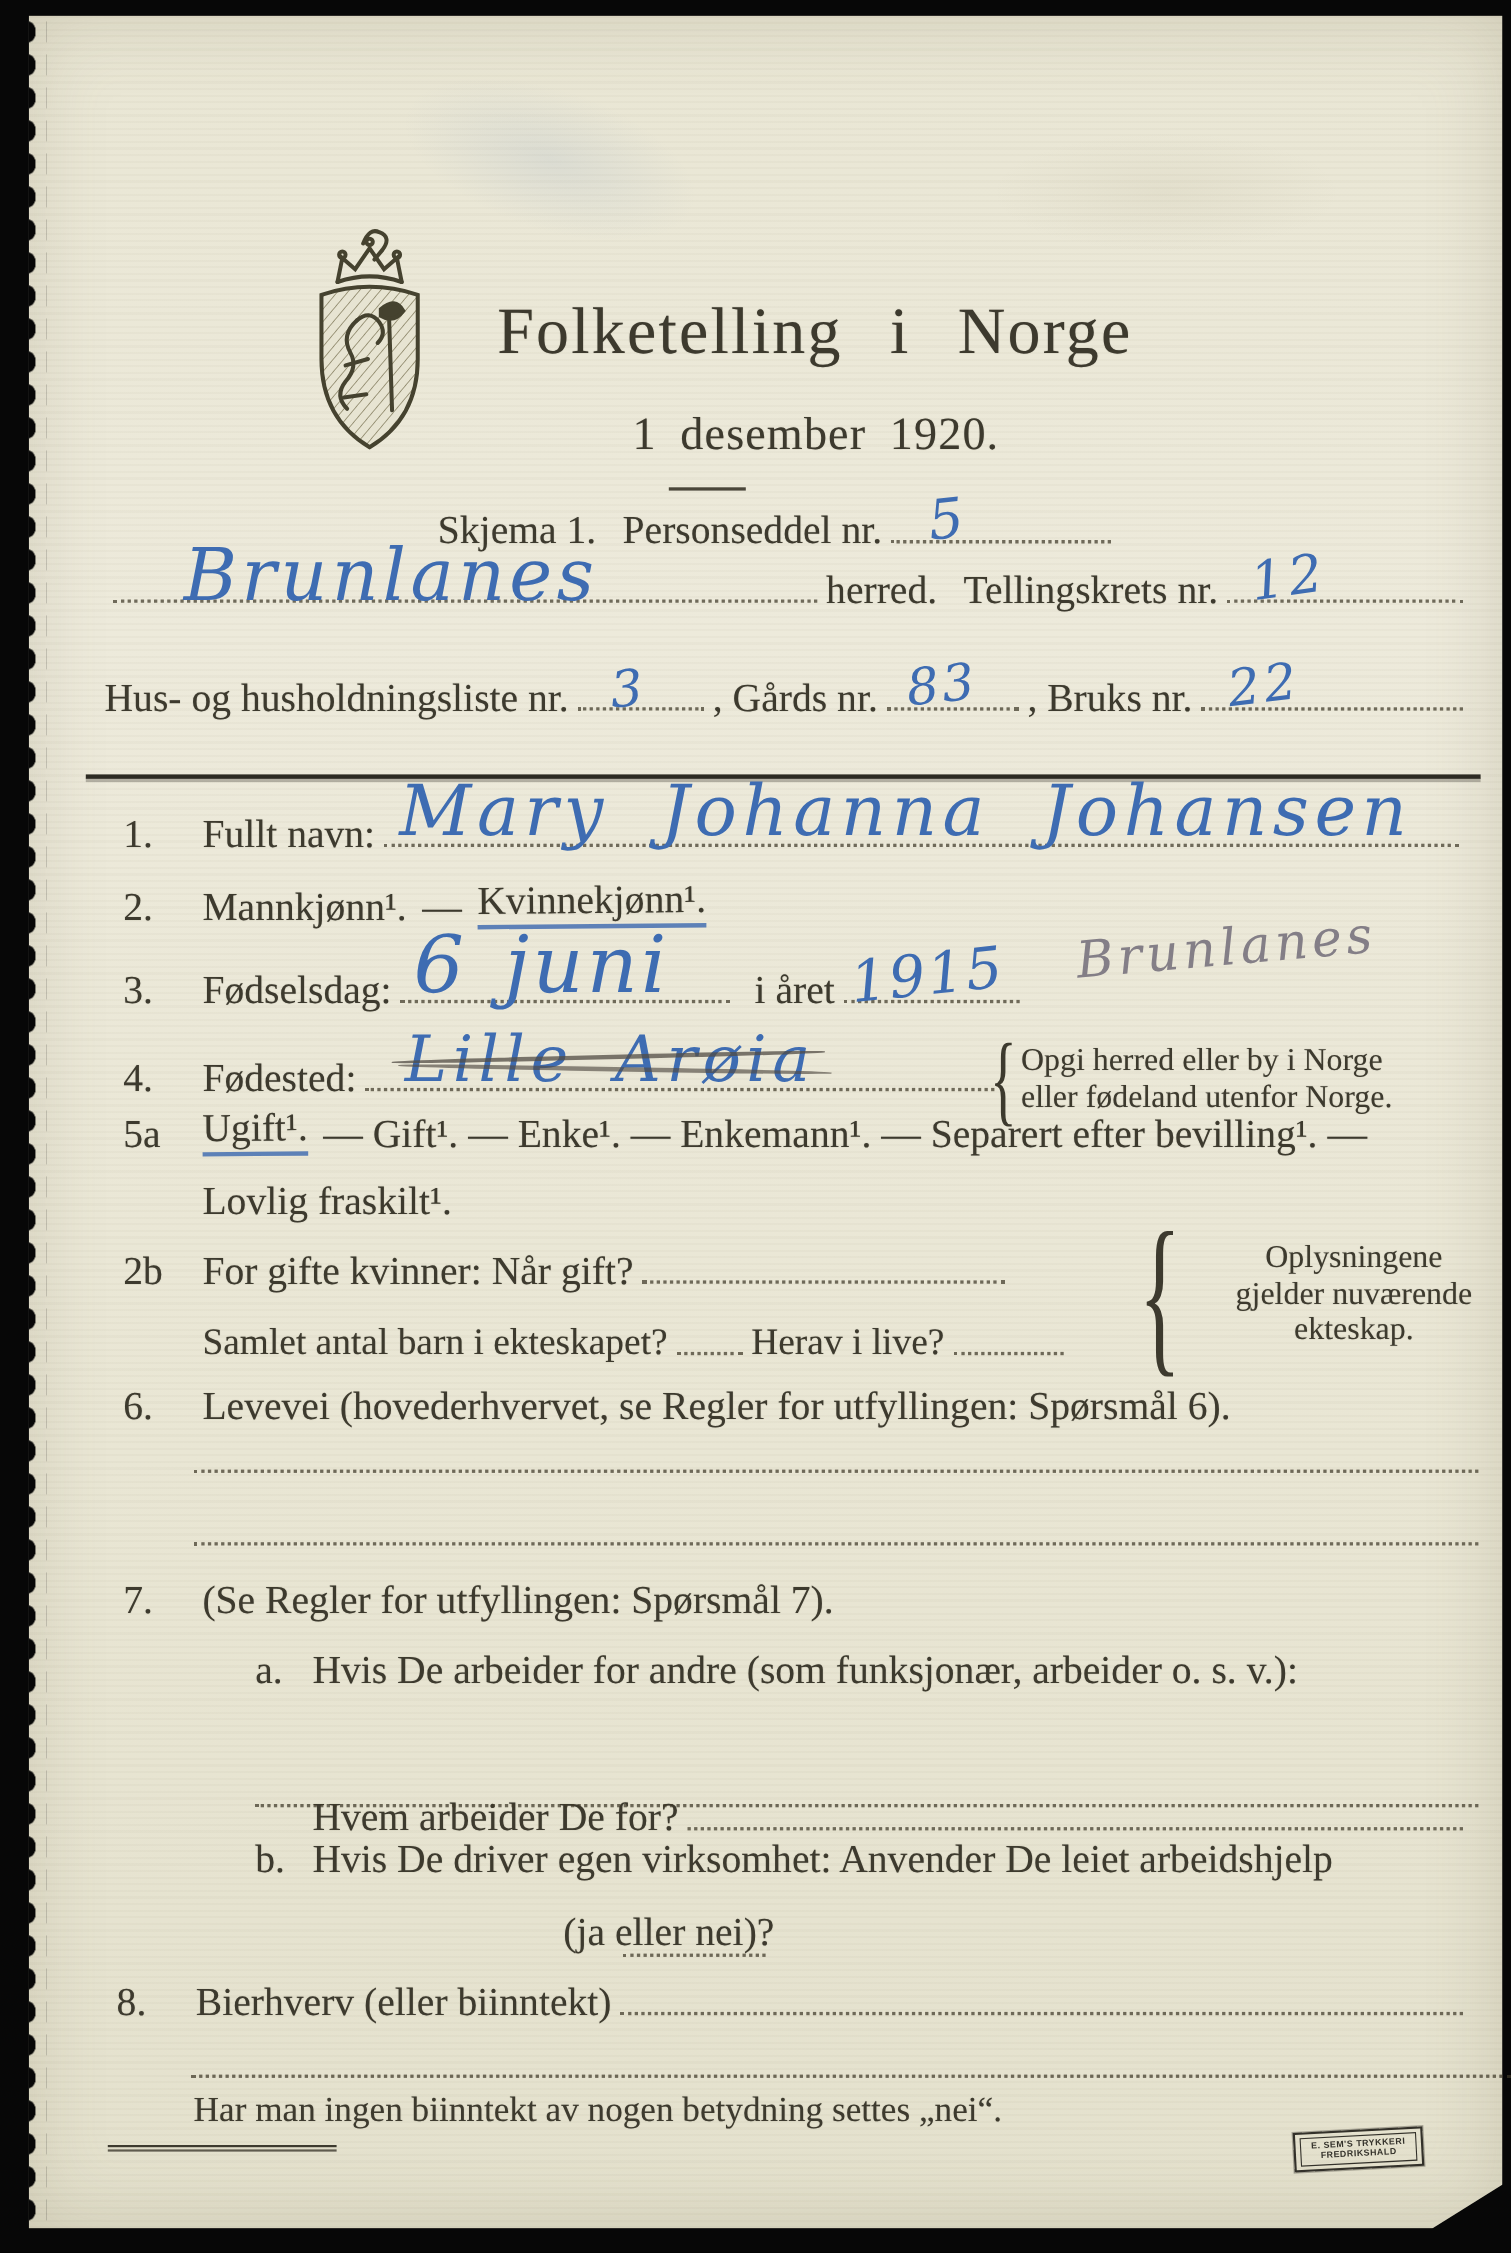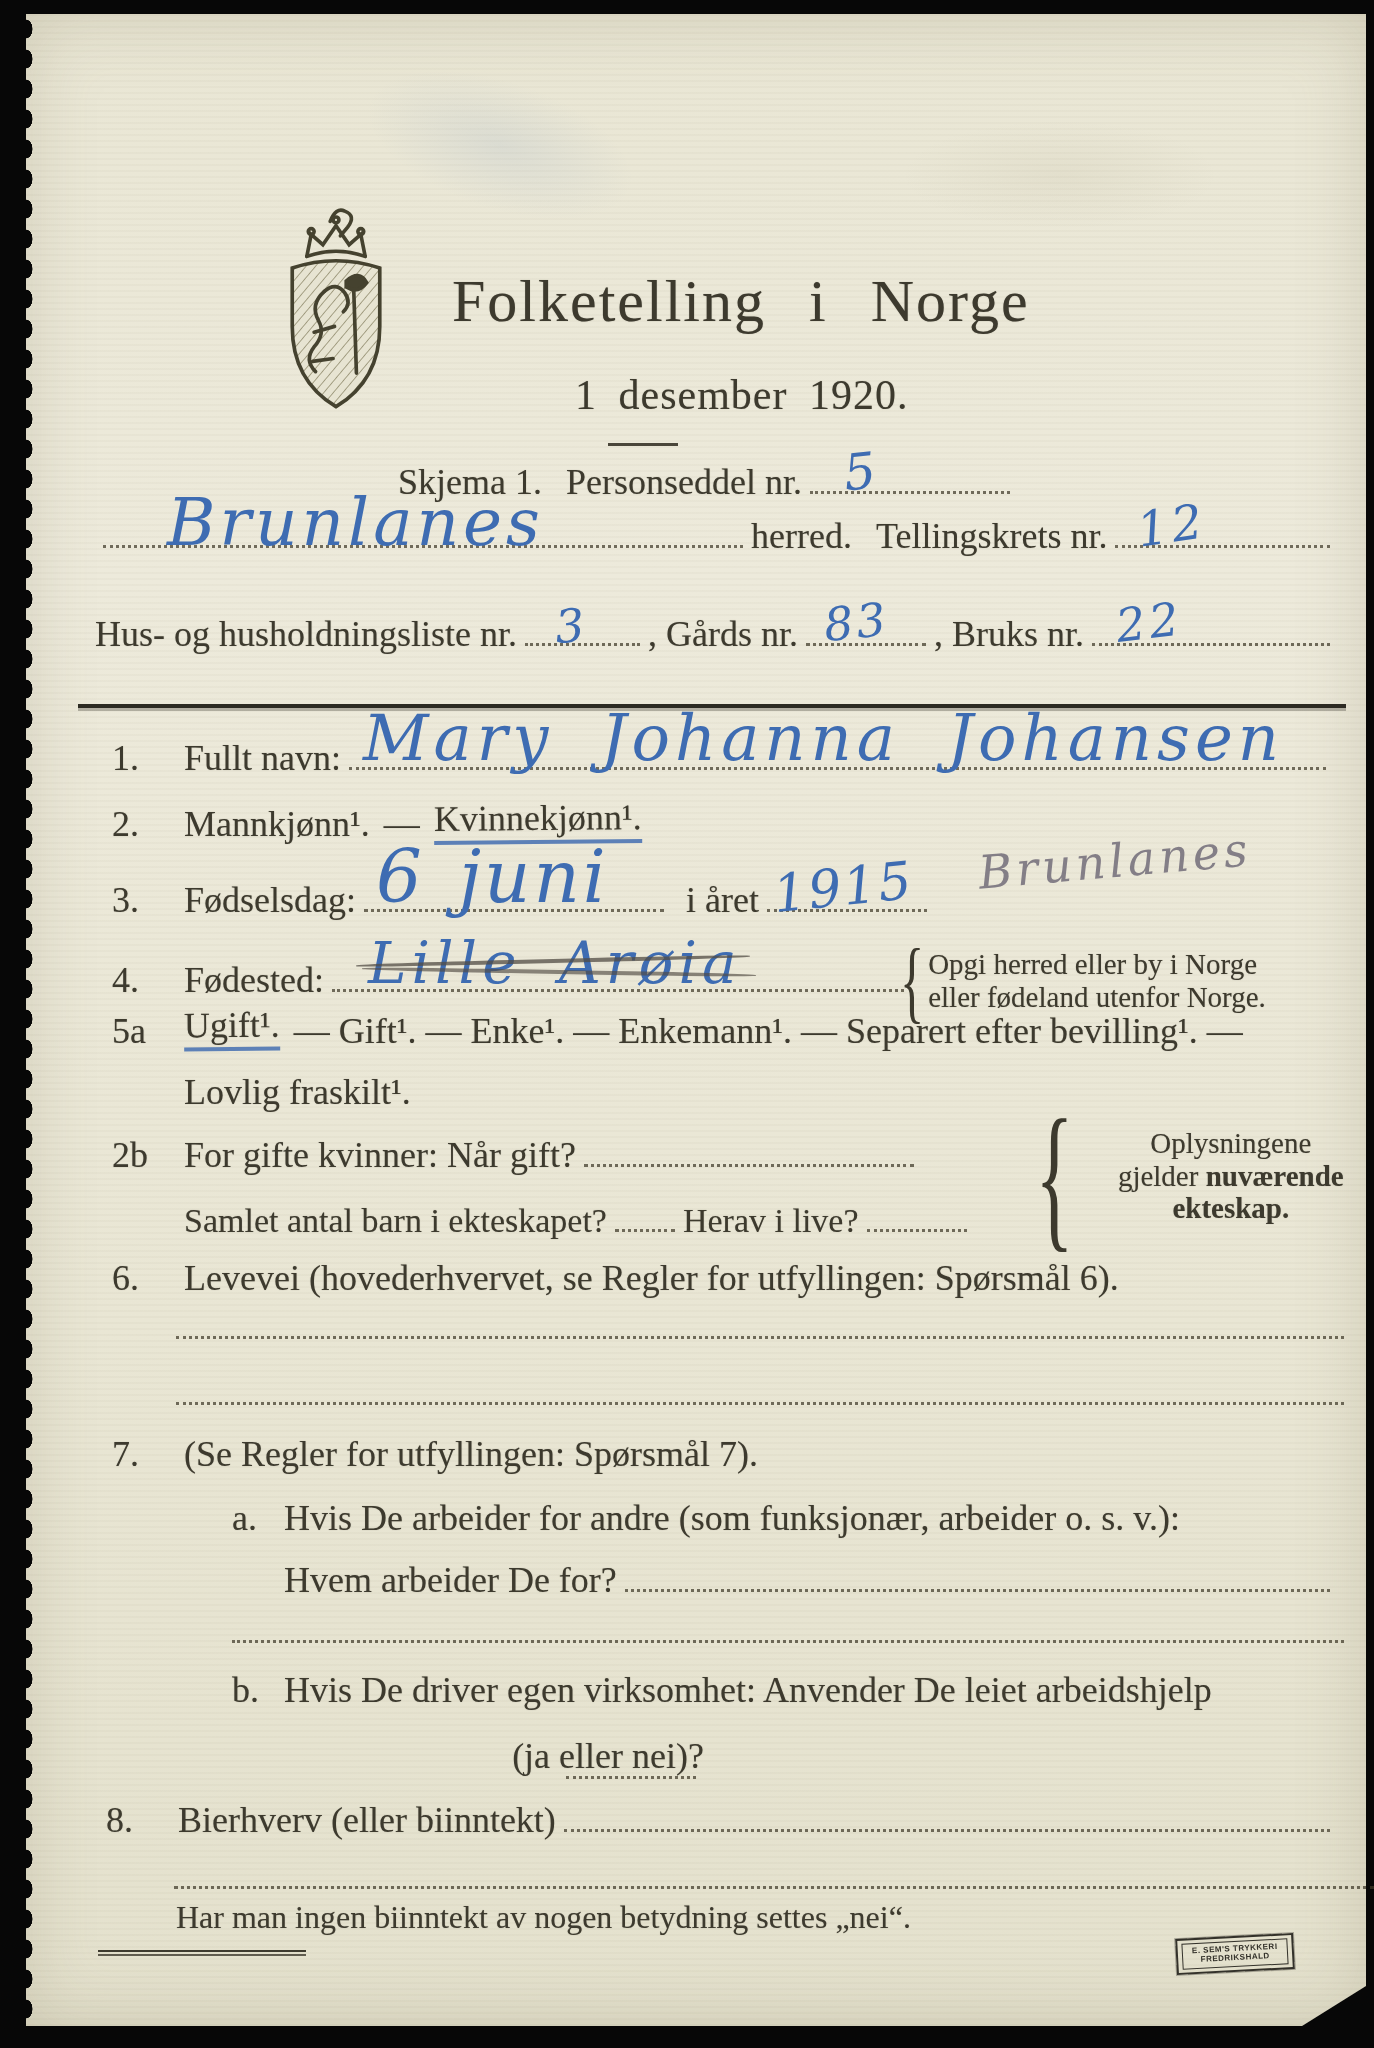--- a/index.html
+++ b/index.html
@@ -78,27 +78,27 @@
   #note-q4{position:absolute;left:890px;top:940px;display:flex;align-items:center;}
   .brace-sm{font-size:92px;line-height:.9;transform:scaleX(.55);color:#3d3a2e;display:inline-block;margin-right:-6px;}
   #note-q4-text{line-height:1.5;}
   #row-q5a{left:112px;top:1005px;right:36px;}
   #row-q5a2{left:184px;top:1072px;}
   #row-q5b{left:112px;top:1135px;width:900px;}
   #row-q5b2{left:184px;top:1202px;width:830px;}
   #note-q5b{position:absolute;left:1016px;top:1108px;display:flex;align-items:center;}
   .brace-lg{font-size:160px;line-height:.85;transform:scaleX(.5);color:#3d3a2e;display:inline-block;margin-right:-12px;}
   #note-q5b-text{text-align:center;width:300px;line-height:1.45;}
-  .bold{font-weight:700;}
+  .bold{font-weight:400;}
   #row-q6{left:112px;top:1258px;}
   #ans-6a{left:176px;right:30px;top:1336px;}
   #ans-6b{left:176px;right:30px;top:1402px;}
   #row-q7{left:112px;top:1434px;}
   #row-q7a{left:232px;top:1498px;}
-  #row-q7a2{left:284px;top:1560px;right:36px;justify-content:flex-end;}
+  #row-q7a2{left:284px;top:1632px;right:36px;justify-content:flex-end;}
   #ans-7{left:232px;right:30px;top:1640px;}
   #row-q7b{left:232px;top:1670px;}
   #row-q7b2{left:284px;top:1736px;width:420px;flex-direction:column;}
   #row-q8{left:106px;top:1800px;right:36px;}
   #ans-footer{left:174px;right:0px;top:1886px;}
   #footer-note{position:absolute;left:176px;top:1900px;}
   #footnote-rule{position:absolute;left:98px;top:1950px;width:208px;height:2px;background:#3d3a2e;
       box-shadow:0 4px 0 rgba(61,58,46,.8);}
   #footnote{position:absolute;left:130px;top:1966px;}
   sup.mark{font-size:.6em;vertical-align:super;}

